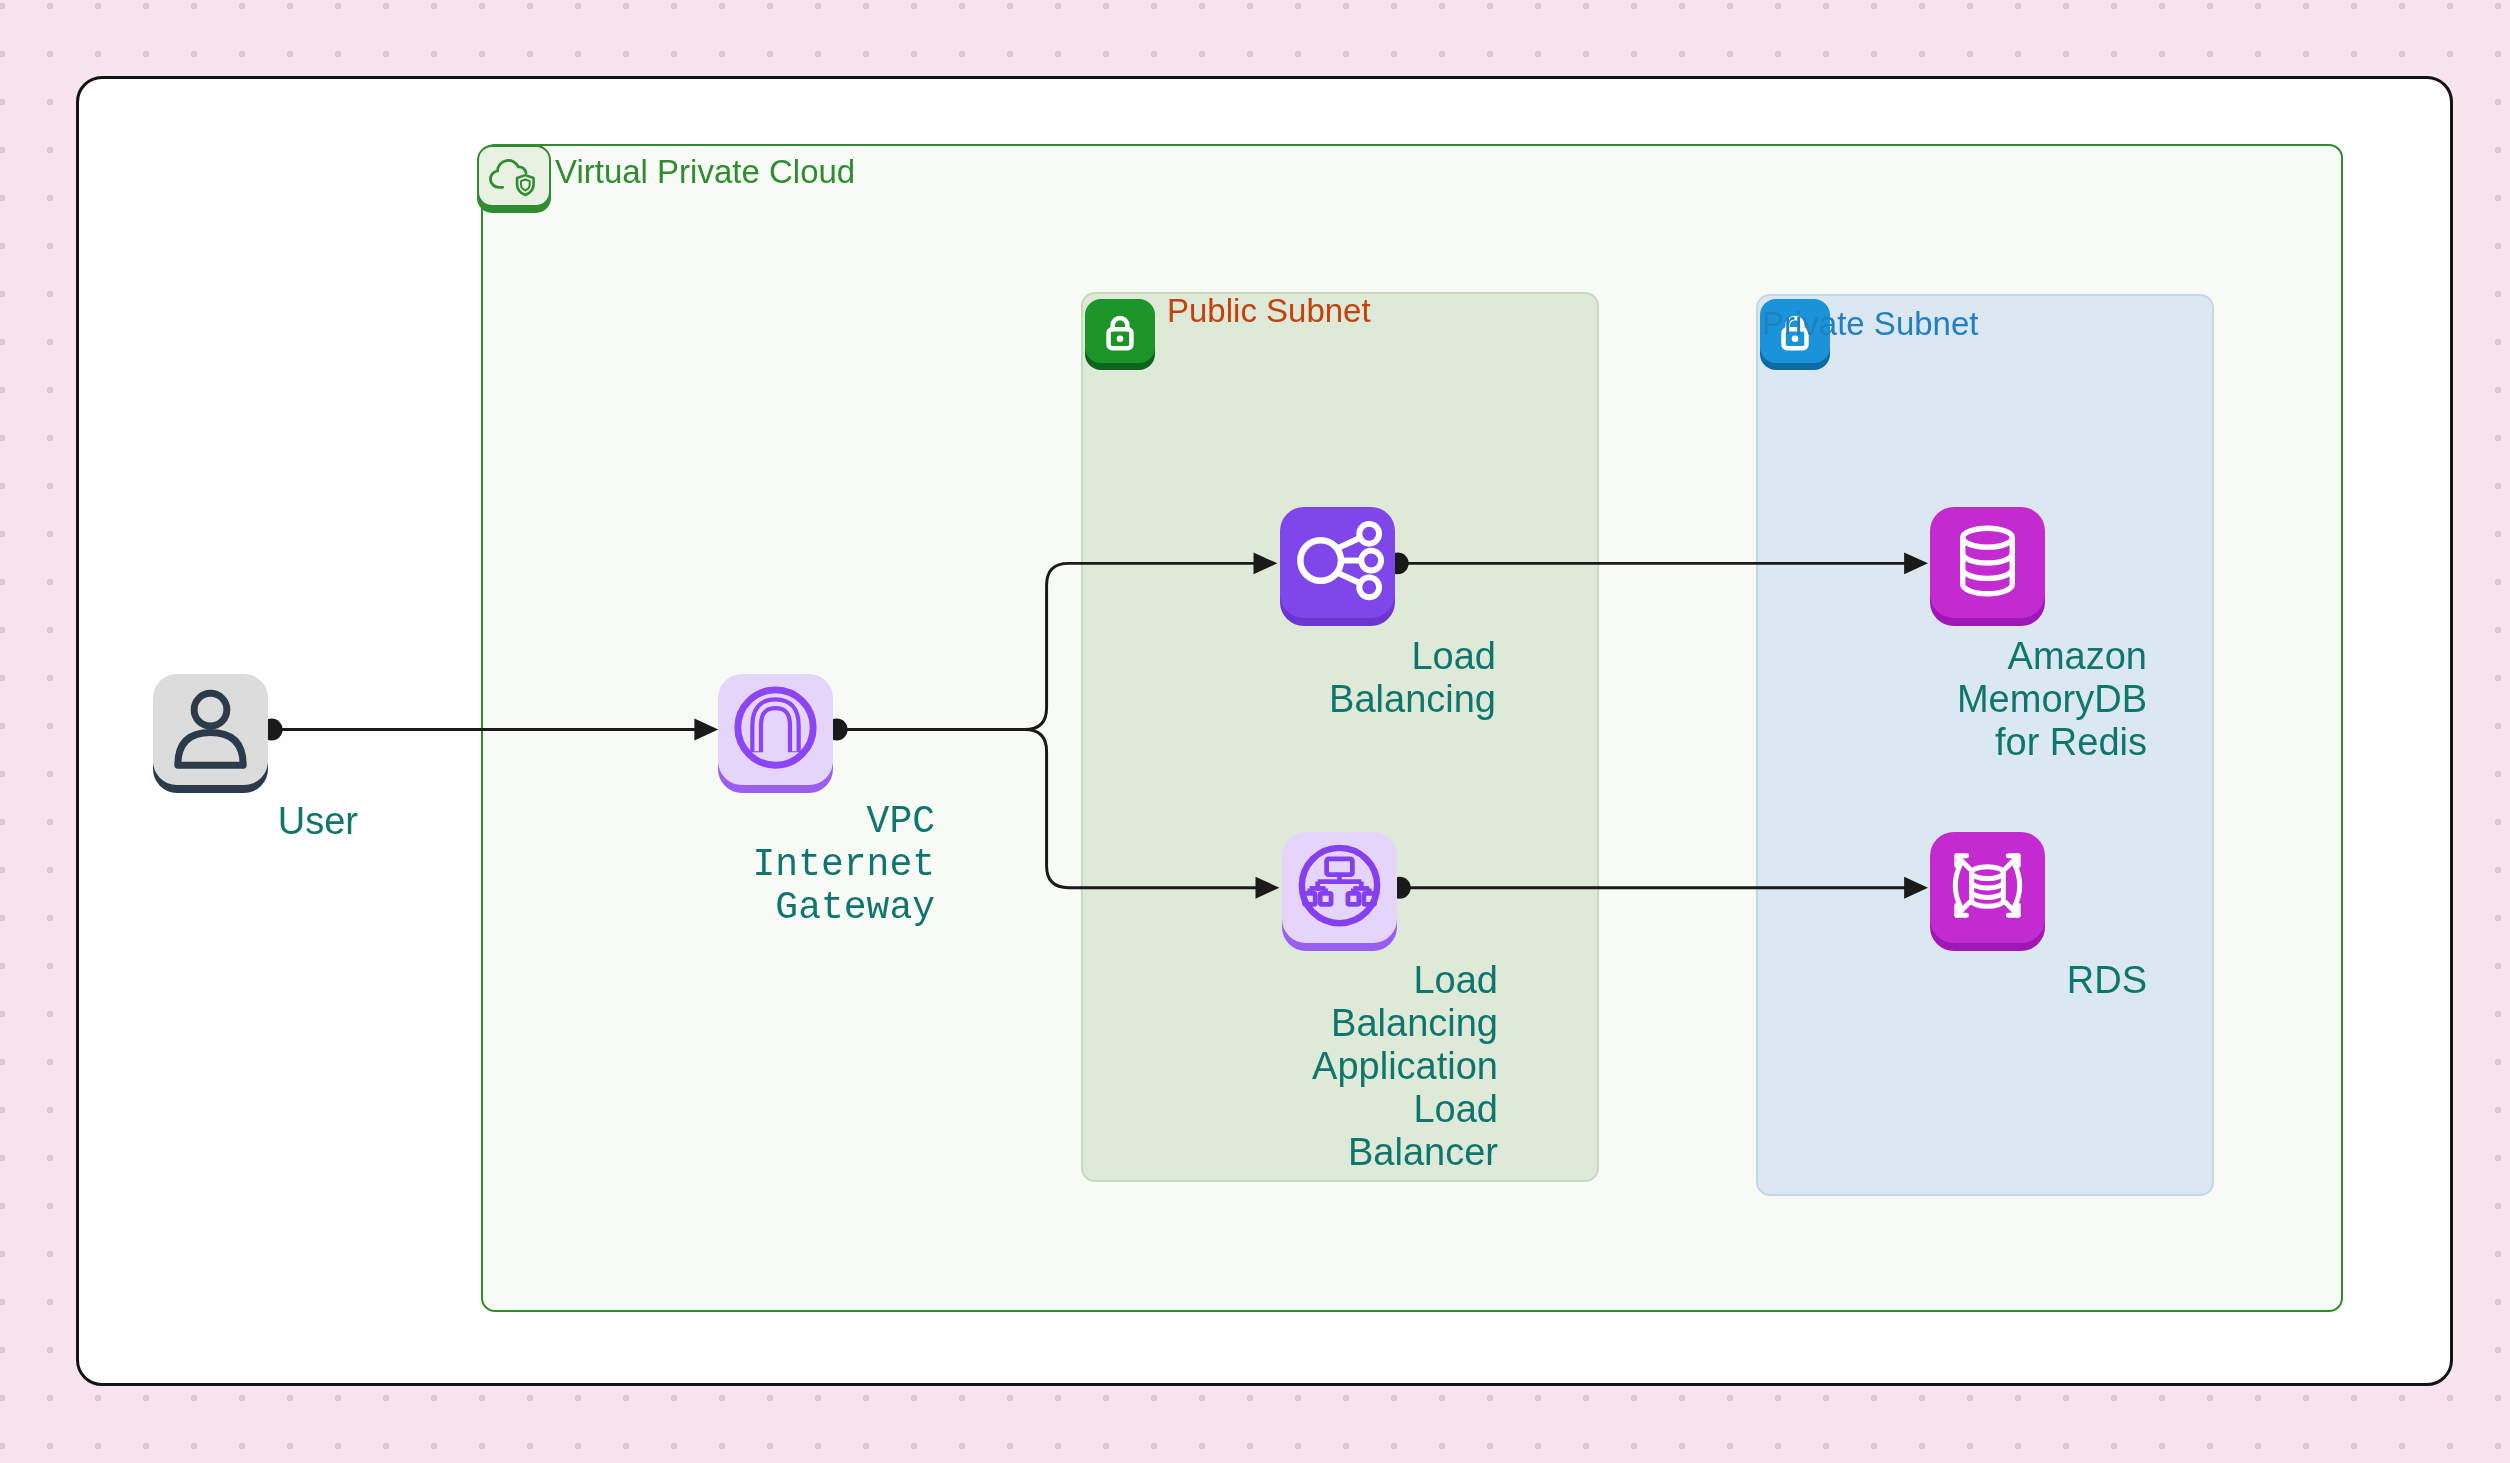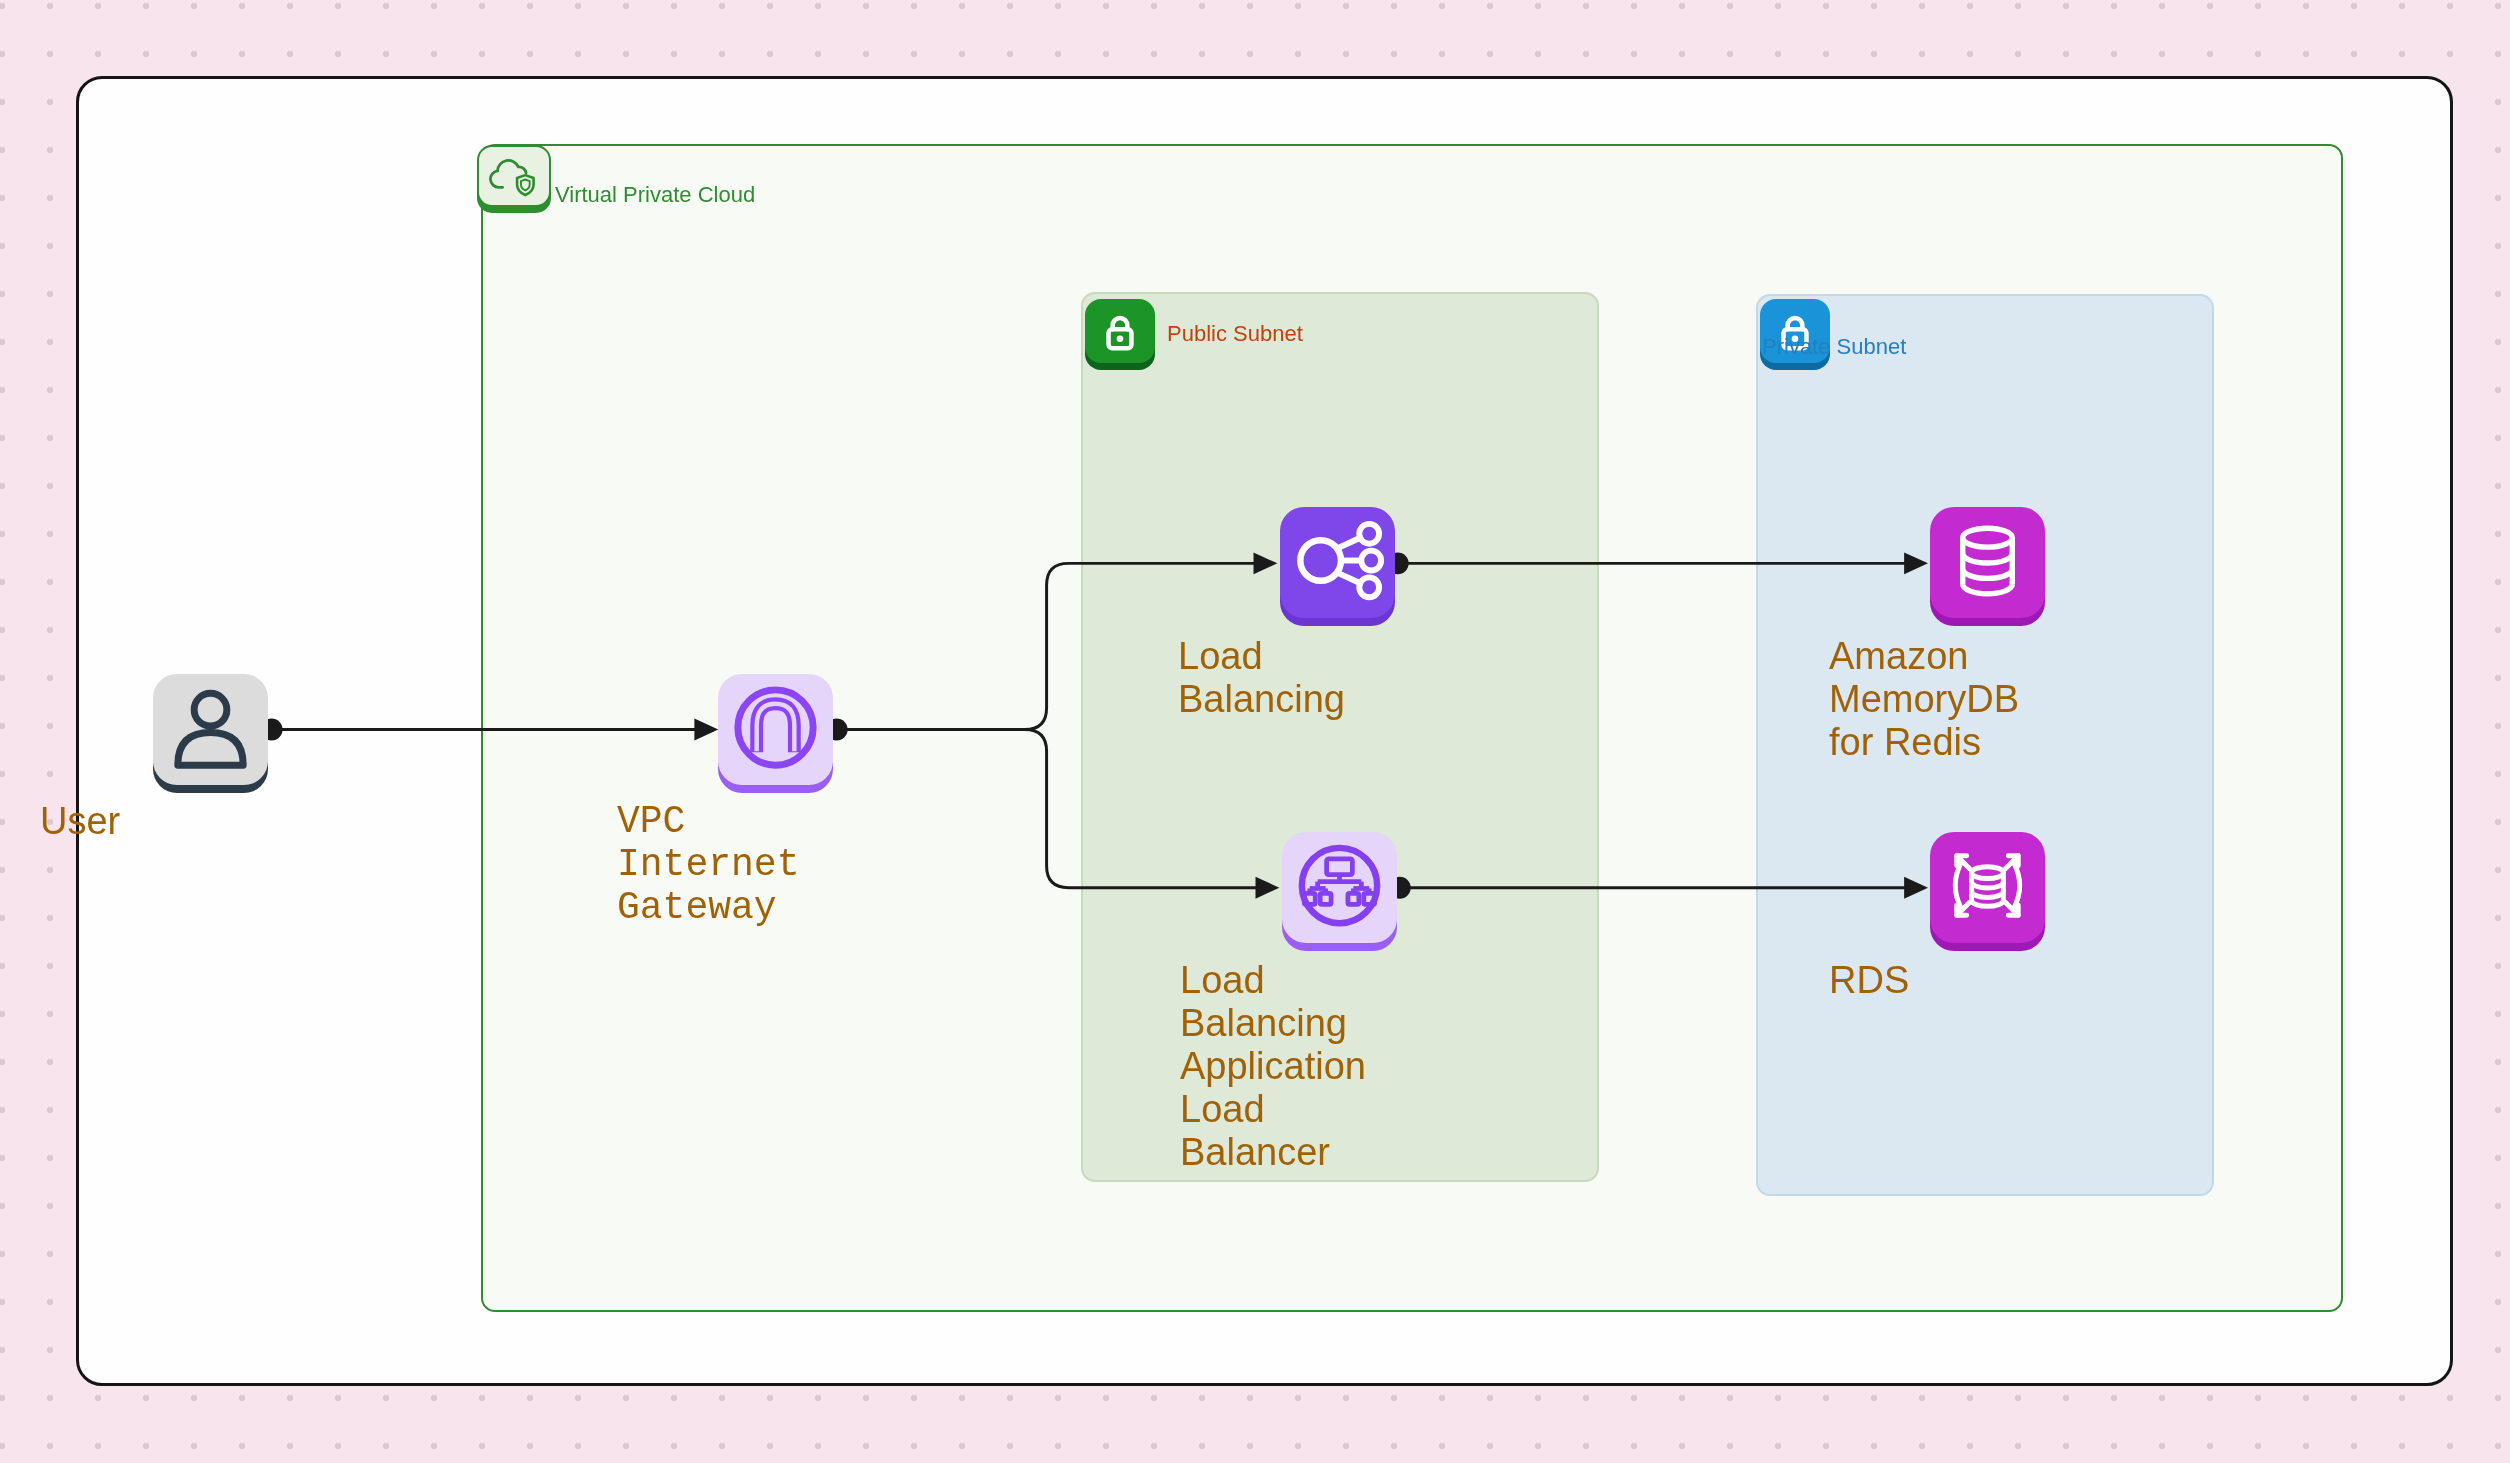--- a/index.html
+++ b/index.html
@@ -24,43 +24,43 @@
     background:#f8fbf5;border:2.5px solid #2f8d2f;border-radius:14px;
     box-sizing:border-box;
   }
   .badge{
     position:absolute;box-sizing:border-box;display:flex;align-items:center;justify-content:center;
   }
   .vpc-badge{
     left:477px;top:145px;width:74px;height:62px;border-radius:15px;
     background:#e9f1e3;border:2.5px solid #2f8d2f;box-shadow:0 6px 0 0 #2f8d2f;
   }
-  .region-label{position:absolute;font-size:22px;line-height:40px;white-space:nowrap;margin-top:23px;}
+  .region-label{position:absolute;font-size:33px;line-height:40px;white-space:nowrap;}
   .vpc-label{left:555px;top:152px;color:#2f8d2f;}
   .subnet{position:absolute;border-radius:14px;box-sizing:border-box;}
   .subnet-public{left:1081px;top:292px;width:518px;height:890px;background:#dfe9d8;border:2px solid #c6dabd;}
   .subnet-private{left:1756px;top:294px;width:458px;height:902px;background:#dbe8f2;border:2px solid #c2d8e8;}
   .lock-badge{width:70px;height:64px;border-radius:16px;}
   .lock-public{left:1085px;top:299px;background:#1d9428;box-shadow:0 7px 0 0 #0d641c;}
   .lock-private{left:1760px;top:299px;background:#1b93d8;box-shadow:0 7px 0 0 #0c6ba3;}
   .public-label{left:1167px;top:291px;color:#c2410c;}
   .private-label{left:1762px;top:304px;color:#2180c2;}
   .node-tile{
     position:absolute;width:115px;height:111px;border-radius:24px;
     display:flex;align-items:center;justify-content:center;box-sizing:border-box;
   }
   .tile-user{left:153px;top:674px;background:#dcdcdc;box-shadow:0 8px 0 0 #2b3b4a;}
   .tile-igw{left:718px;top:674px;background:#e5d5fb;box-shadow:0 8px 0 0 #9a5ff2;}
   .tile-lb{left:1280px;top:507px;background:#7f46ea;box-shadow:0 8px 0 0 #6a35d0;}
   .tile-alb{left:1282px;top:832px;background:#e5d5fb;box-shadow:0 8px 0 0 #9a5ff2;}
   .tile-mdb{left:1930px;top:507px;background:#c32bd1;box-shadow:0 8px 0 0 #9f17b4;}
   .tile-rds{left:1930px;top:832px;background:#c32bd1;box-shadow:0 8px 0 0 #9f17b4;}
   .node-label{
-    position:absolute;width:318px;text-align:left;
-    font-size:38px;line-height:43px;white-space:pre-line;color:#a16207;
+    position:absolute;width:318px;text-align:right;
+    font-size:38px;line-height:43px;white-space:pre-line;color:#0f766e;
   }
   .lbl-user{left:40px;top:800px;}
   .lbl-igw{left:617px;top:800px;font-family:Liberation Mono, monospace;}
   .lbl-lb{left:1178px;top:635px;}
   .lbl-alb{left:1180px;top:959px;}
   .lbl-mdb{left:1829px;top:635px;}
   .lbl-rds{left:1829px;top:959px;}
   .edges{position:absolute;left:0;top:0;pointer-events:none;}
 </style>
 </head>

